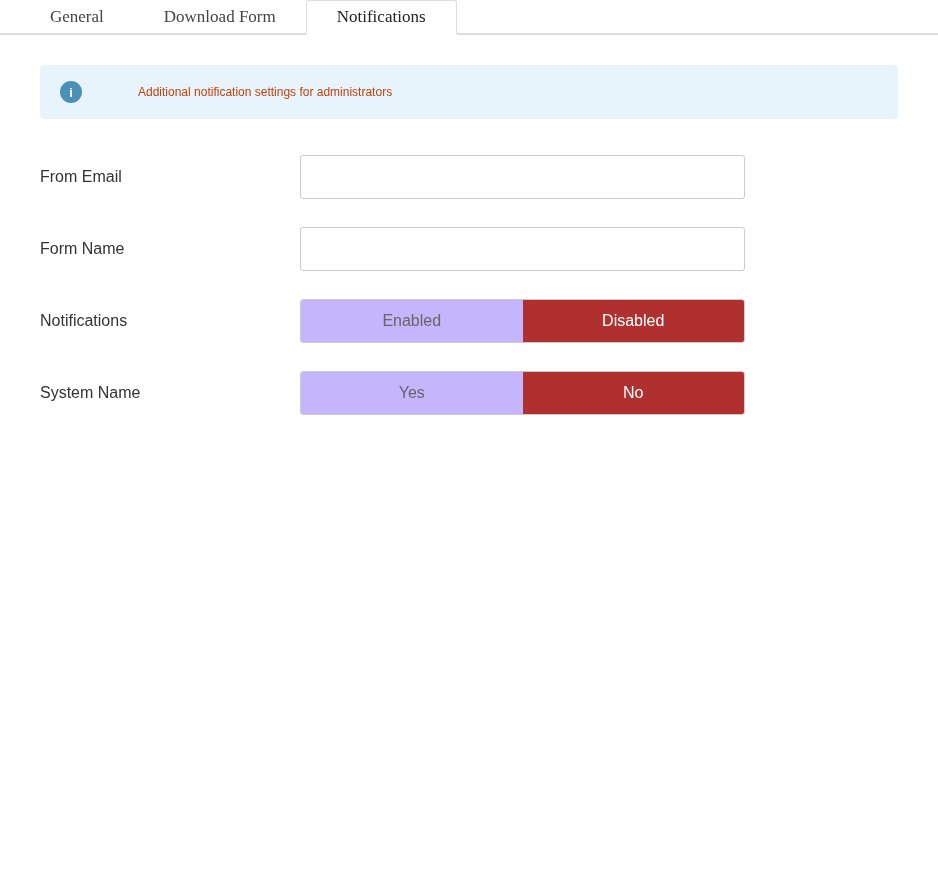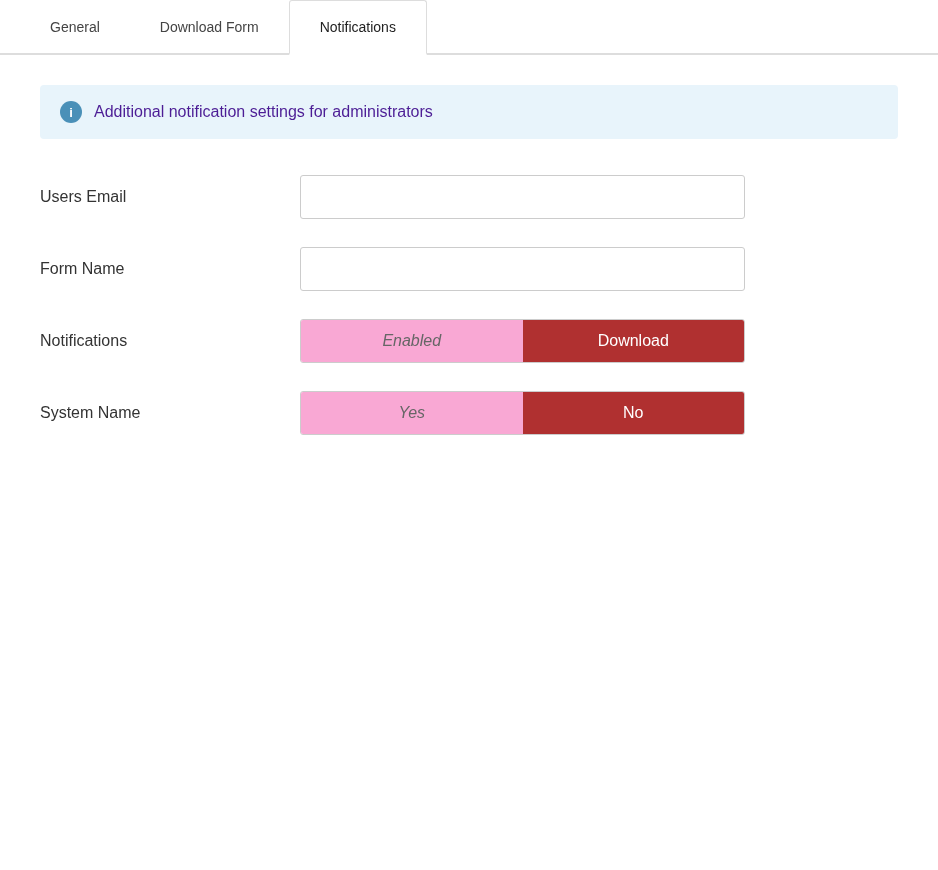--- a/index.html
+++ b/index.html
@@ -16,28 +16,29 @@
       min-height: 870px;
     }
 
     .tabs {
       display: flex;
       border-bottom: 2px solid #ddd;
       padding: 0 20px;
     }
 
     .tab {
-      padding: 18px 30px;
-      font-size: 14px;
+      padding: 6px 30px;
+      font-size: 17px;
       cursor: pointer;
       color: #444;
       background: none;
       border: none;
       border-bottom: 2px solid transparent;
       margin-bottom: -2px;
+      font-family: Liberation Serif, serif;
     }
 
     .tab.active {
       border: 1px solid #ddd;
       border-bottom: 2px solid #fff;
       background: #fff;
       color: #222;
       font-weight: 500;
       border-radius: 3px 3px 0 0;
     }
@@ -64,22 +65,23 @@
       color: #fff;
       display: flex;
       align-items: center;
       justify-content: center;
       font-size: 13px;
       font-weight: bold;
       flex-shrink: 0;
     }
 
     .info-text {
-      color: #4c1d95;
-      font-size: 16px;
+      color: #c2410c;
+      font-size: 12px;
+      margin-left: 44px;
     }
 
     .form-row {
       display: flex;
       align-items: center;
       margin-bottom: 28px;
     }
 
     .form-label {
       width: 260px;
@@ -125,55 +127,54 @@
       color: #555;
     }
 
     .toggle-btn.active-red {
       background: #b03030;
       color: #fff;
       font-weight: 500;
     }
 
     .toggle-btn.inactive {
-      background: #f9a8d4;
+      background: #c4b5fd;
       color: #666;
-      font-style: italic;
     }
   </style>
 </head>
 <body>
 
 <div class="tabs">
   <button class="tab">General</button>
   <button class="tab">Download Form</button>
   <button class="tab active">Notifications</button>
 </div>
 
 <div class="content">
   <div class="info-banner">
     <div class="info-icon">i</div>
     <span class="info-text">Additional notification settings for administrators</span>
   </div>
 
   <div class="form-row">
-    <label class="form-label">Users Email</label>
+    <label class="form-label">From Email</label>
     <input class="form-control" type="email" style="">
   </div>
 
   <div class="form-row">
     <label class="form-label">Form Name</label>
     <input class="form-control" type="text" style="">
   </div>
 
   <div class="form-row">
     <label class="form-label">Notifications</label>
     <div class="toggle-group">
       <button class="toggle-btn inactive">Enabled</button>
-      <button class="toggle-btn active-red">Download</button>
+      <button class="toggle-btn active-red">Disabled</button>
     </div>
   </div>
 
   <div class="form-row">
     <label class="form-label">System Name</label>
     <div class="toggle-group">
       <button class="toggle-btn inactive">Yes</button>
       <button class="toggle-btn active-red">No</button>
     </div>
   </div>

